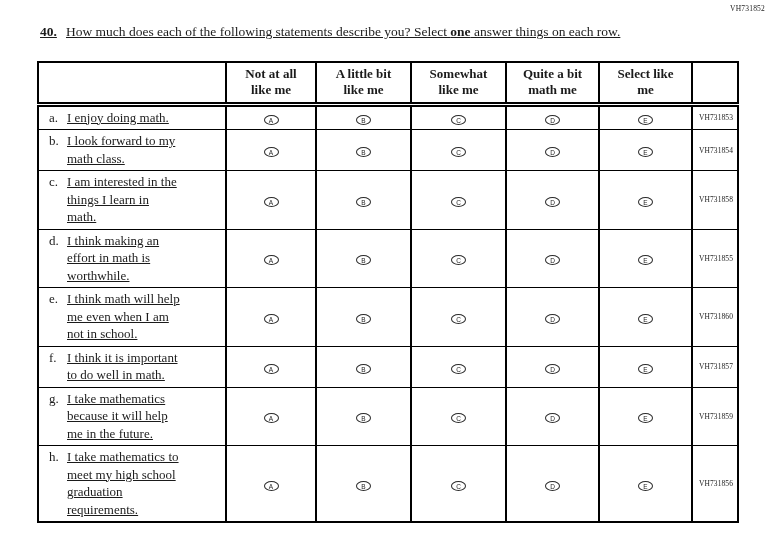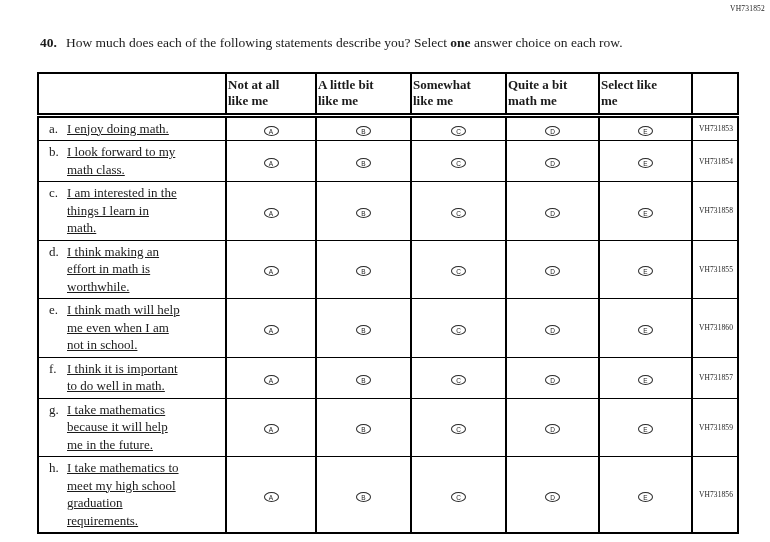--- a/index.html
+++ b/index.html
@@ -5,42 +5,42 @@
   * { margin:0; padding:0; box-sizing:border-box; }
   html,body { width:770px; height:542px; background:#ffffff; overflow:hidden; }
   body { font-family:"Liberation Serif","DejaVu Serif",serif; color:#1b1b1b; position:relative; }
 
   .top-code {
     position:absolute; top:4px; right:5px;
     font-size:7.5px; letter-spacing:0.2px; color:#222;
   }
 
   .question {
-    display:flex; margin:33px 0 0 40px; width:640px;
+    display:flex; margin:22px 0 0 40px; width:640px;text-decoration:underline;
   }
   .qnum { font-weight:bold; font-size:13.5px; width:26px; flex:0 0 26px; line-height:19px; }
   .qtext { font-size:13.5px; line-height:19px; max-width:588px; }
   .qtext b { font-weight:bold; }
 
   table.survey {
     border-collapse:collapse; table-layout:fixed;
     margin:20px 0 0 37px; width:700px;
     border:2px solid #000;
   }
   col.c-stmt { width:188px; }
   col.c-opt1 { width:90px; }
   col.c-opt  { width:95px; }
   col.c-opt4 { width:93px; }
   col.c-opt5 { width:93px; }
   col.c-code { width:46px; }
 
   th, td { border-left:2.5px solid #000; border-right:2.5px solid #000; }
   thead th {
     border-bottom:5px double #000;
-    height:42px; vertical-align:middle; text-align:left;
+    height:42px; vertical-align:middle; text-align:center;
     font-size:13px; font-weight:bold; line-height:16px;
     white-space:pre-line; padding:2px 1px;
   }
   tbody td { border-top:1.5px solid #000; border-bottom:1.5px solid #000; }
 
   td.stmt { vertical-align:top; padding:2px 3px 3px 10px; }
   .stmt-inner { display:flex; font-size:13px; line-height:17.5px; }
   .row-label { flex:0 0 18px; }
   .stmt-text { white-space:pre-line;text-decoration:underline; }
 
@@ -57,21 +57,21 @@
     font-size:7.5px; letter-spacing:0.1px; color:#222;
   }
 </style>
 </head>
 <body>
 
 <div class="top-code">VH731852</div>
 
 <div class="question">
   <span class="qnum">40.</span>
-  <div class="qtext"><span>How much does each of the following statements describe you? Select </span><b>one</b><span> answer choice on each row.</span></div>
+  <div class="qtext"><span>How much does each of the following statements describe you? Select </span><b>one</b><span> answer things on each row.</span></div>
 </div>
 
 <table class="survey">
   <colgroup>
     <col class="c-stmt">
       <col class="c-opt1">
       <col class="c-opt">
       <col class="c-opt">
     <col class="c-opt4">
       <col class="c-opt5">

